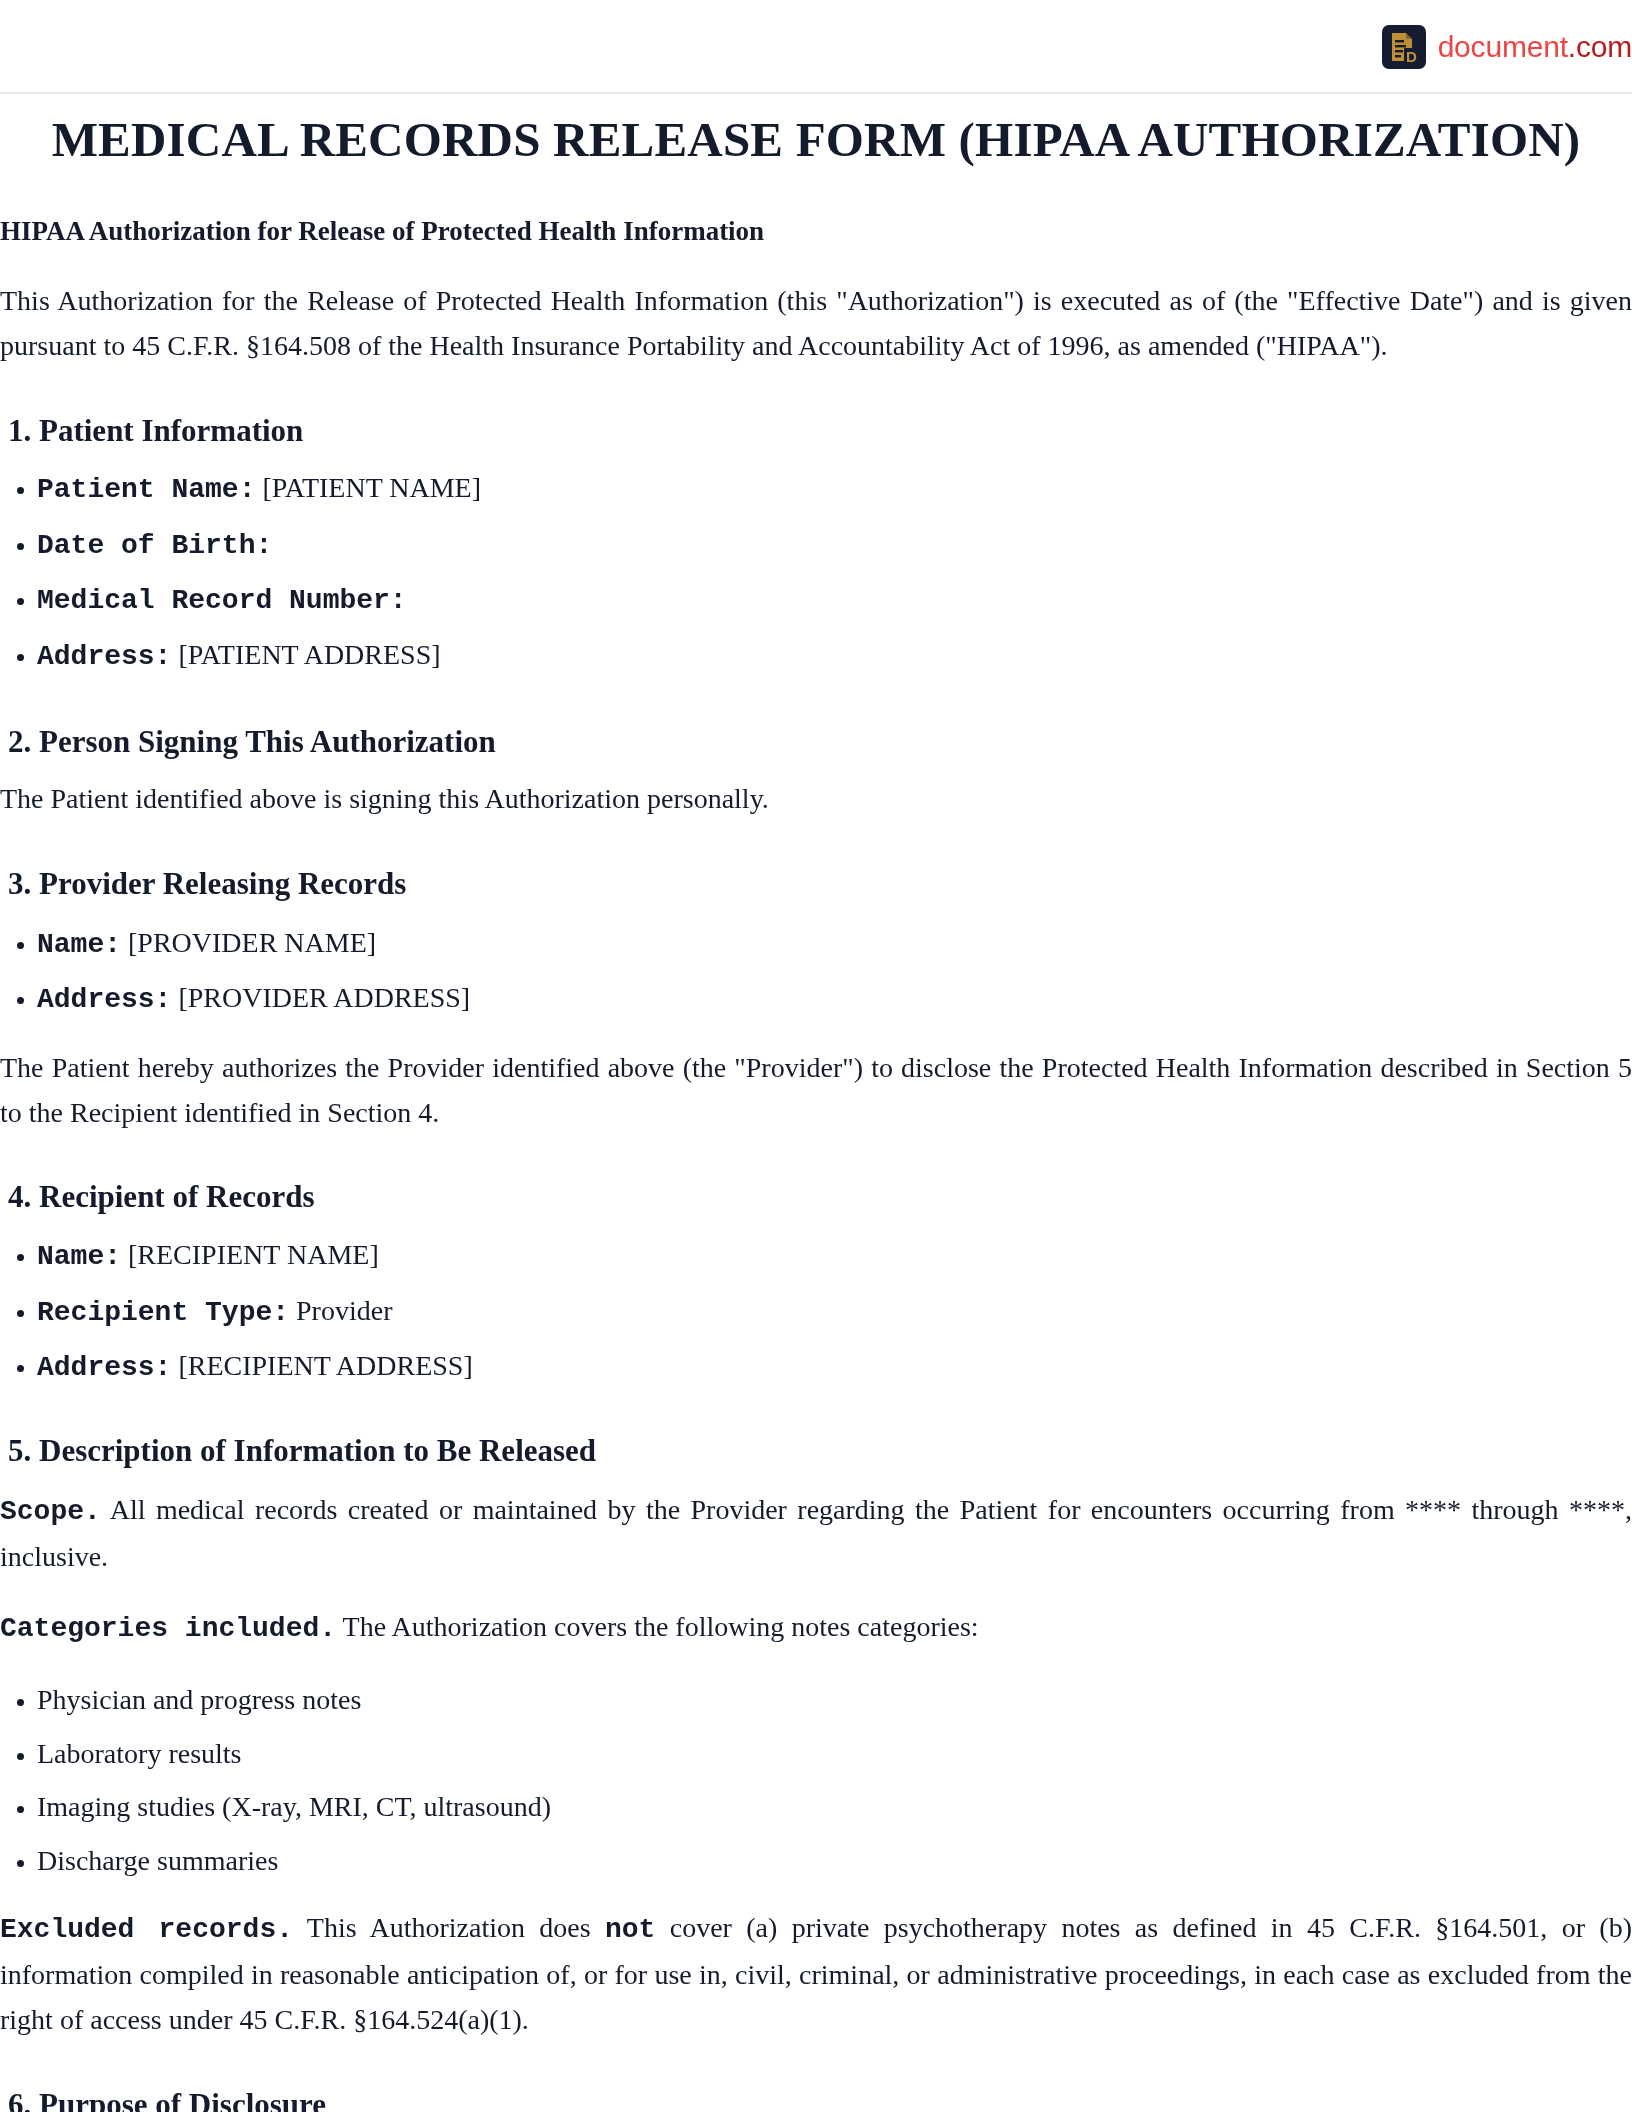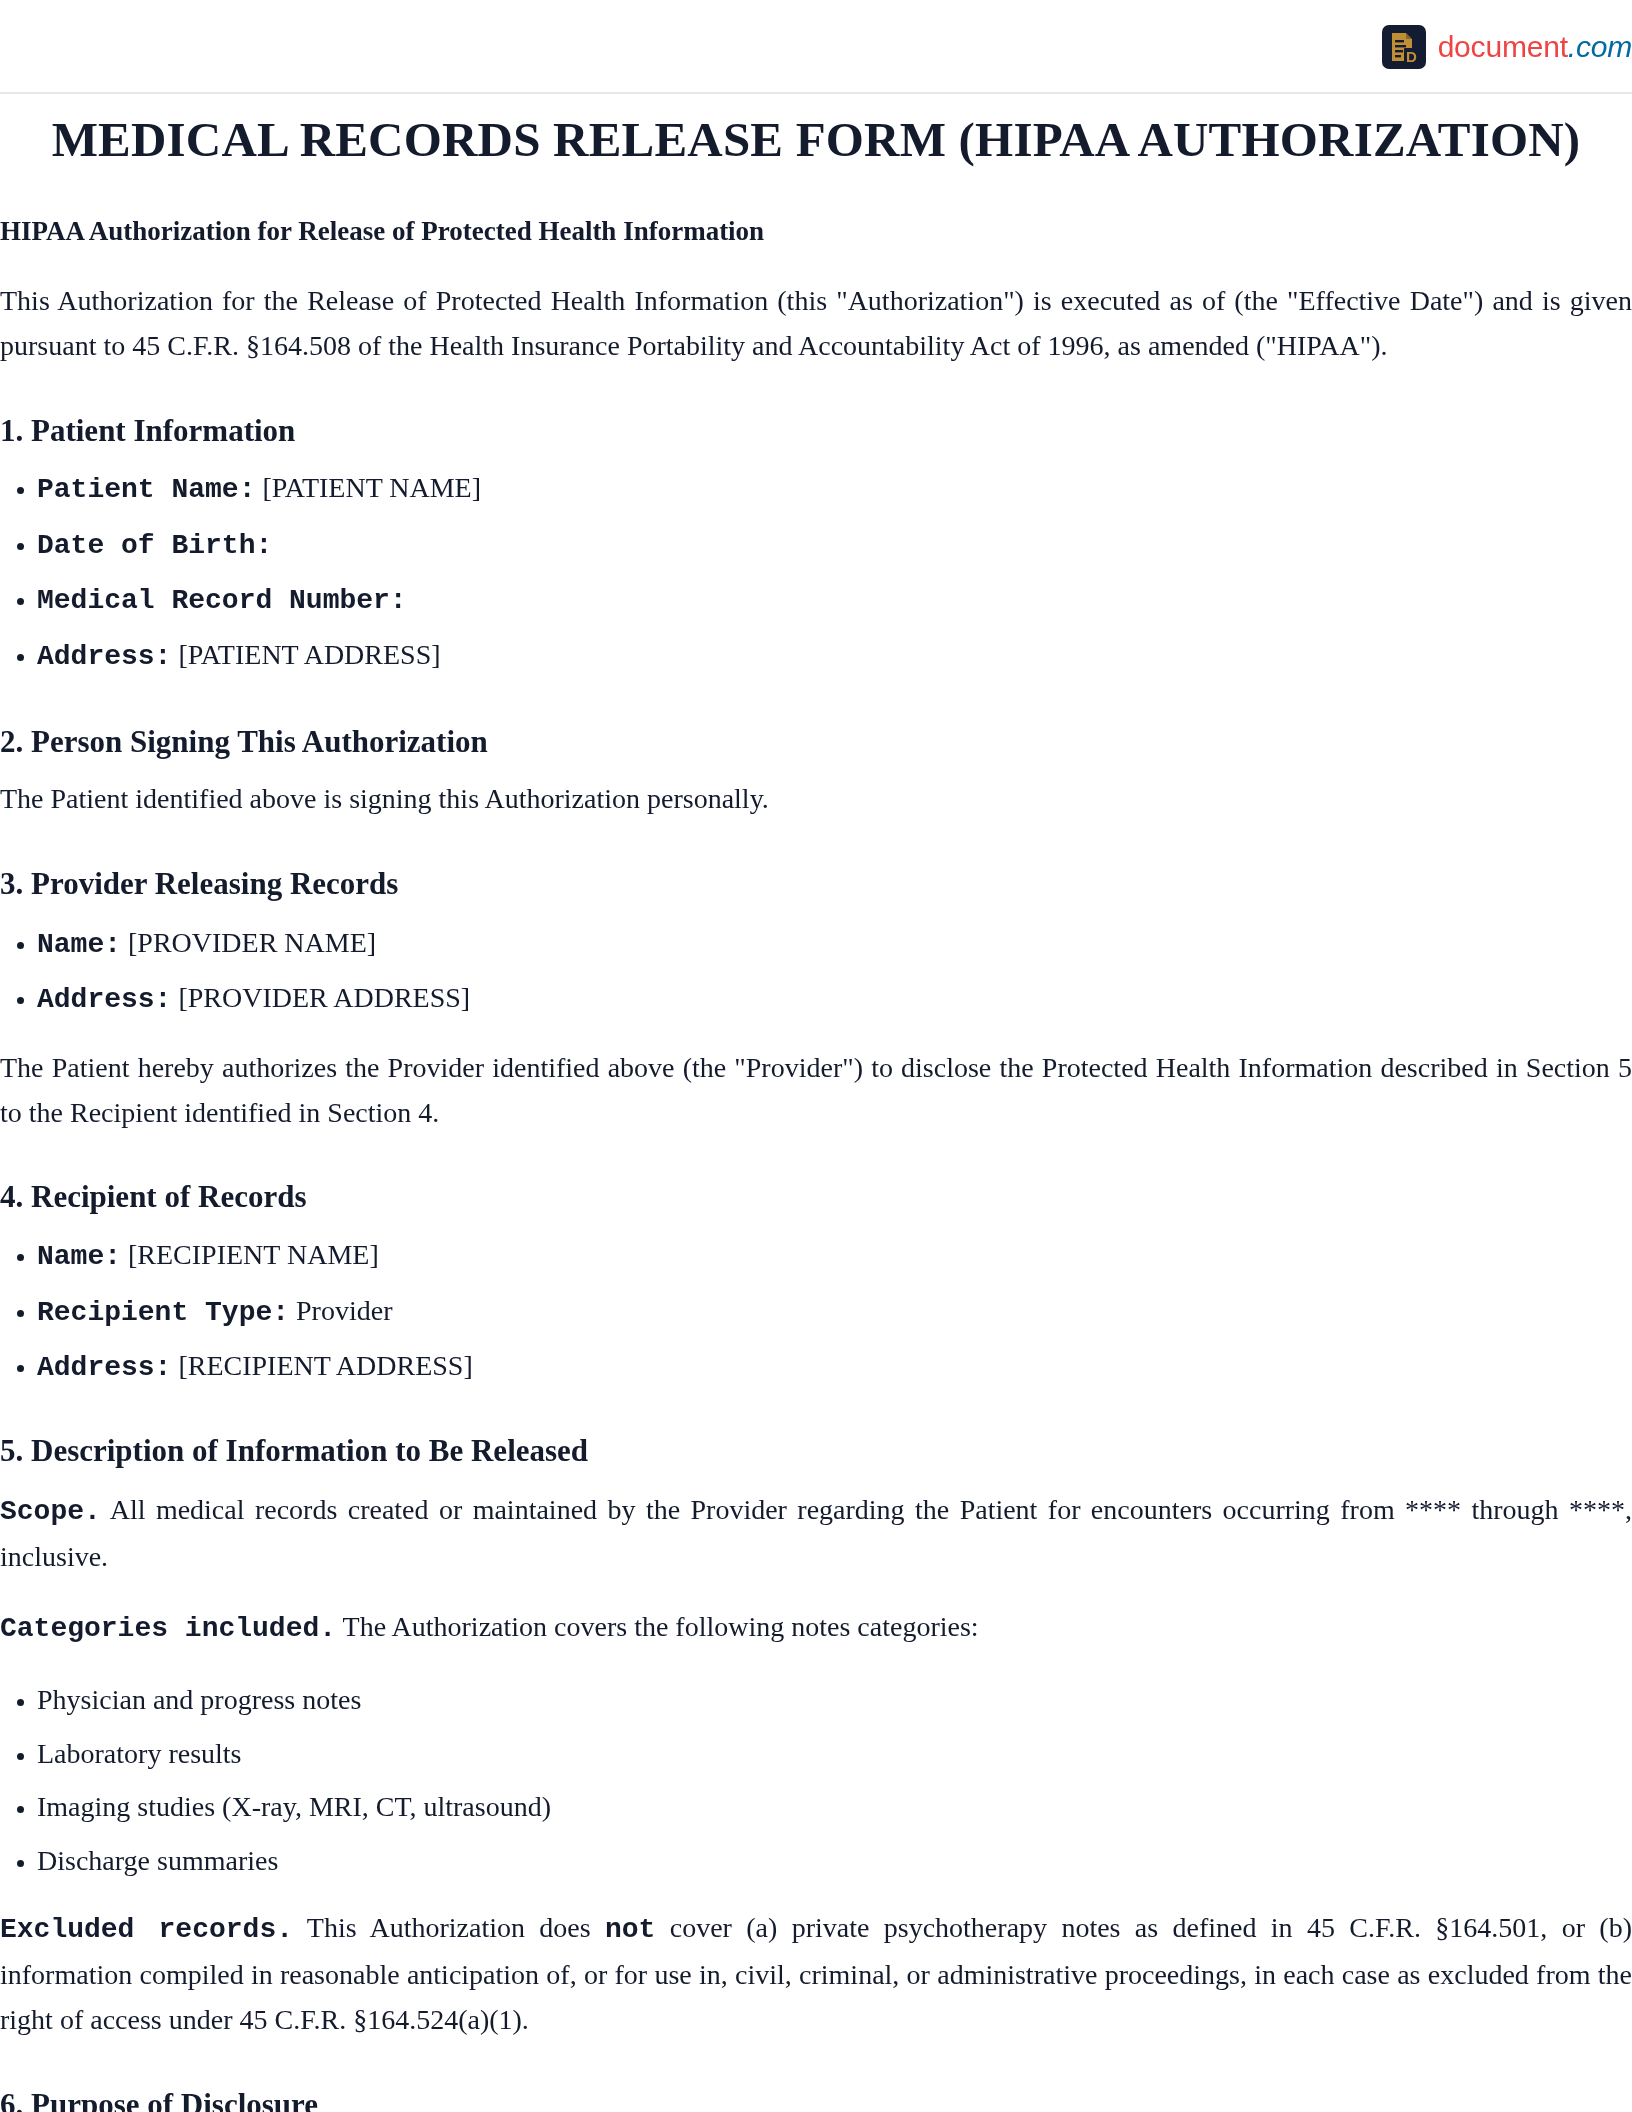--- a/index.html
+++ b/index.html
@@ -3,26 +3,26 @@
 <meta charset="utf-8">
 <style>
   html, body { margin: 0; padding: 0; background: #ffffff; }
   body { width: 1632px; height: 2112px; overflow: hidden; position: relative;
          font-family: "Liberation Serif", "DejaVu Serif", serif; color: #141b2d; }
   .header { position: relative; height: 92px; border-bottom: 2px solid #e6e6ec; }
   .logo { position: absolute; right: 0; top: 25px; display: flex; align-items: center; height: 44px; }
   .logo-icon { width: 44px; height: 44px; border-radius: 7px; background: #131c30; display: flex; align-items: center; justify-content: center; margin-right: 12px; }
   .logo-text { font-family: "Liberation Sans", "DejaVu Sans", sans-serif; font-size: 30px; letter-spacing: -0.2px; }
   .logo-text .name { color: #ef4444; }
-  .logo-text .tld { color: #0369a1; font-style: italic; }
+  .logo-text .tld { color: #b91c1c; }
   .content { padding: 0; }
   h1.title { margin: 16px 0 0 0; font-size: 49px; line-height: 60px; font-weight: bold; text-align: center; letter-spacing: 0.2px; }
   .subtitle { margin: 40px 0 0 0; font-size: 27px; line-height: 43px; font-weight: bold; }
   p { margin: 0; font-size: 28px; line-height: 45px; text-align: justify; }
-  h2 { margin: 0; font-size: 31px; line-height: 43px; font-weight: bold; }
+  h2 { margin: 8px; font-size: 31px; line-height: 43px; font-weight: bold; }
   ul { margin: 0; padding: 0 0 0 37px; }
   li { font-size: 28px; line-height: 43px; margin: 0 0 10.5px 0; }
   li:last-child { margin-bottom: 0; }
   li::marker { font-size: 22px; }
   b { font-weight: bold; font-family: Liberation Mono, monospace; }
 </style>
 </head>
 <body>
 
 <div class="header">

